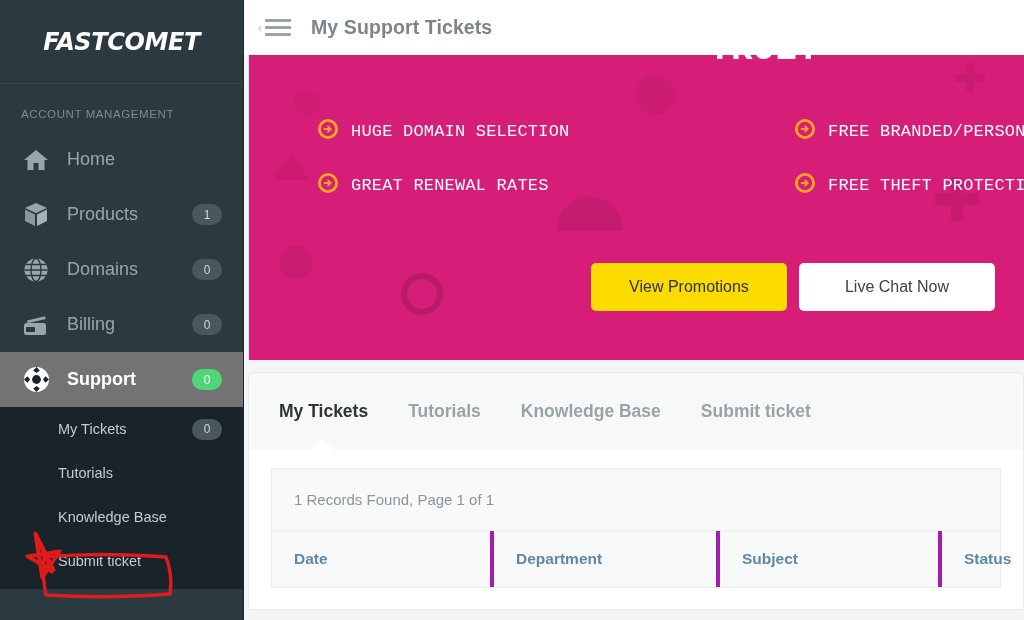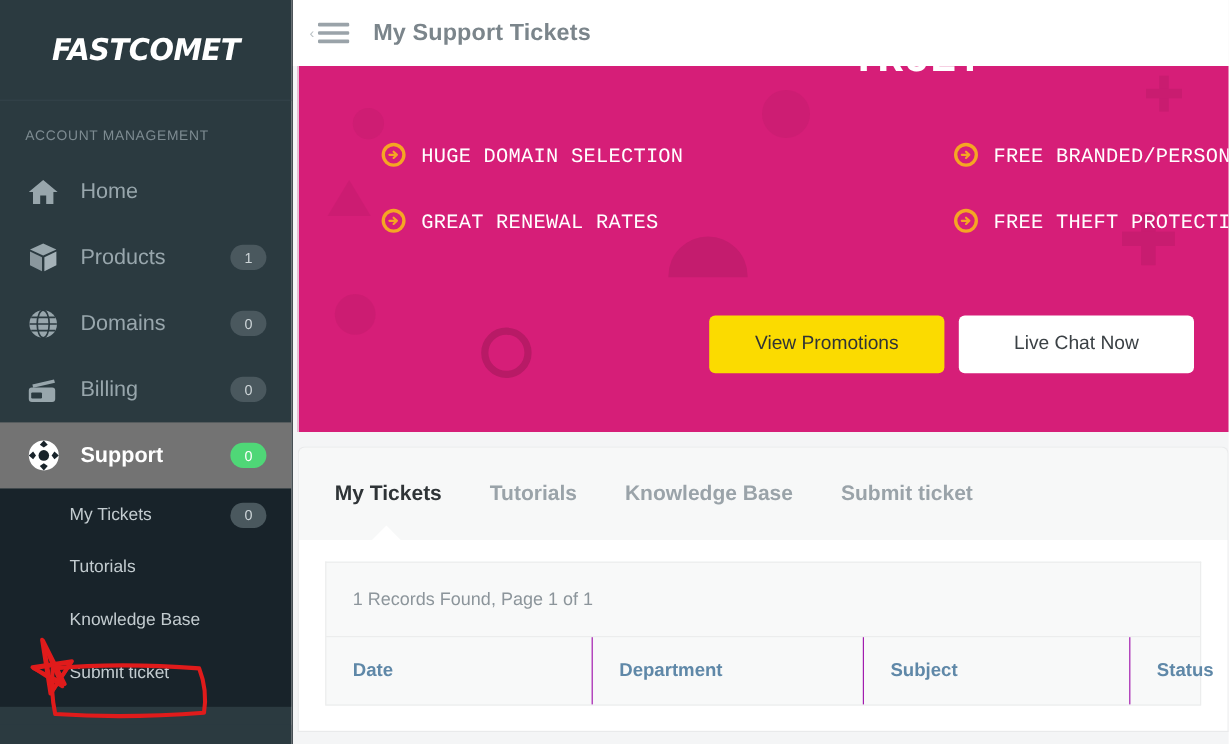--- a/index.html
+++ b/index.html
@@ -234,21 +234,21 @@
   .thead {
     display: flex;
     background: #f8f9f9;
     border: 1px solid #eceded;
     height: 58px;
   }
   .th {
     display: flex; align-items: center;
     color: #5f88a8; font-size: 15.5px; font-weight: bold;
     padding-left: 22px;
-    border-right: 1px solid #a21caf;
+    border-right: 4px solid #a21caf;
     cursor: pointer;
   }
   .th:last-child { border-right: none; }
   .th.c1 { flex: 0 0 222px; }
   .th.c2 { flex: 0 0 226px; }
   .th.c3 { flex: 0 0 222px; }
   .th.c4 { flex: 1 1 auto; }
 
   
   #annot { position: absolute; left: 0; top: 0; width: 1024px; height: 620px;

